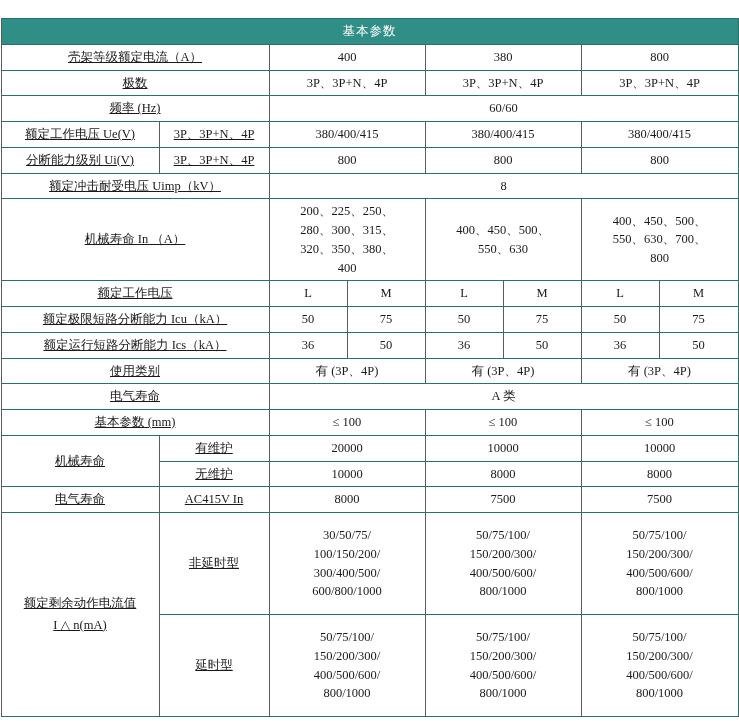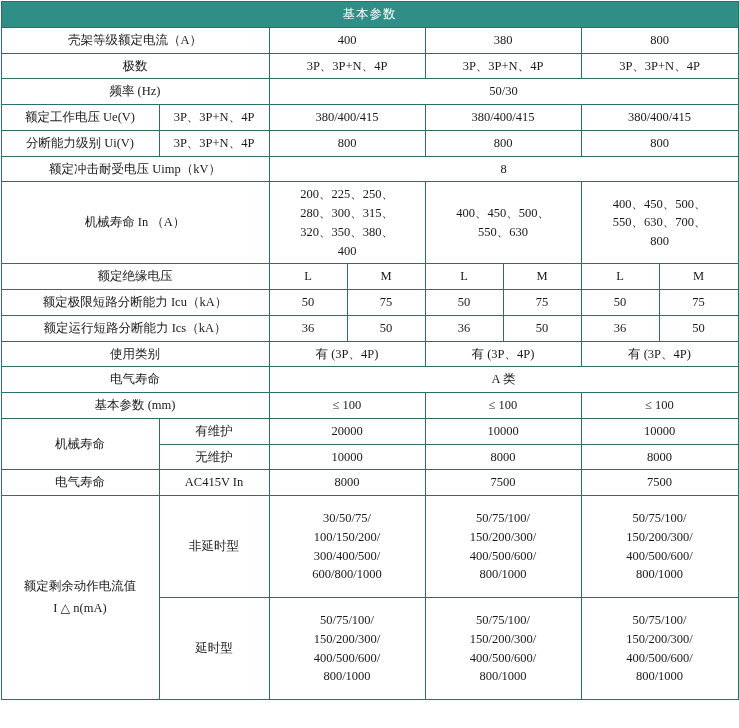--- a/index.html
+++ b/index.html
@@ -13,21 +13,21 @@
   }
   #sheet {
     width: 739px;
     height: 728px;
     box-sizing: border-box;
     position: relative;
     overflow: hidden;
   }
   table.spec {
     width: 737px;
-    margin: 1px auto 0 auto;
+    margin: 18px auto 0 auto;
     border-collapse: collapse;
     table-layout: fixed;
     border-radius: 29px;
   }
   table.spec td, table.spec th {
     border: 1px solid #2e6f6a;
     text-align: center;
     vertical-align: middle;
     font-size: 12.5px;
     line-height: 1.5;
@@ -37,20 +37,21 @@
   .title-row th {
     background: #2f8f87;
     color: #ffffff;
     font-size: 14px;
     letter-spacing: 1px;
     padding: 5px 0 6px 0;
     border: 1px solid #2e6f6a;
   }
   .lbl {
     font-size: 12.5px;
+    text-decoration: underline;
   }
   .multi {
     line-height: 1.55;
   }
   .pad-cell {
     padding: 7px 3px;
   }
   .tall {
     padding: 10px 3px;
   }
@@ -84,21 +85,21 @@
 
       <tr>
         <td class="lbl" colspan="2">极数</td>
         <td colspan="2">3P、3P+N、4P</td>
         <td colspan="2">3P、3P+N、4P</td>
         <td colspan="2">3P、3P+N、4P</td>
       </tr>
 
       <tr>
         <td class="lbl" colspan="2">频率 (Hz)</td>
-        <td colspan="6">50/30</td>
+        <td colspan="6">60/60</td>
       </tr>
 
       <tr>
         <td class="lbl">额定工作电压 Ue(V)</td>
         <td class="lbl">3P、3P+N、4P</td>
         <td colspan="2">380/400/415</td>
         <td colspan="2">380/400/415</td>
         <td colspan="2">380/400/415</td>
       </tr>
 
@@ -116,21 +117,21 @@
       </tr>
 
       <tr>
         <td class="lbl tall" colspan="2">机械寿命 In （A）</td>
         <td class="multi tall" colspan="2">200、225、250、<br>280、300、315、<br>320、350、380、<br>400</td>
         <td class="multi tall" colspan="2">400、450、500、<br>550、630</td>
         <td class="multi tall" colspan="2">400、450、500、<br>550、630、700、<br>800</td>
       </tr>
 
       <tr>
-        <td class="lbl" colspan="2">额定绝缘电压</td>
+        <td class="lbl" colspan="2">额定工作电压</td>
         <td>L</td>
         <td>M</td>
         <td>L</td>
         <td>M</td>
         <td>L</td>
         <td>M</td>
       </tr>
 
       <tr>
         <td class="lbl" colspan="2">额定极限短路分断能力 Icu（kA）</td>

